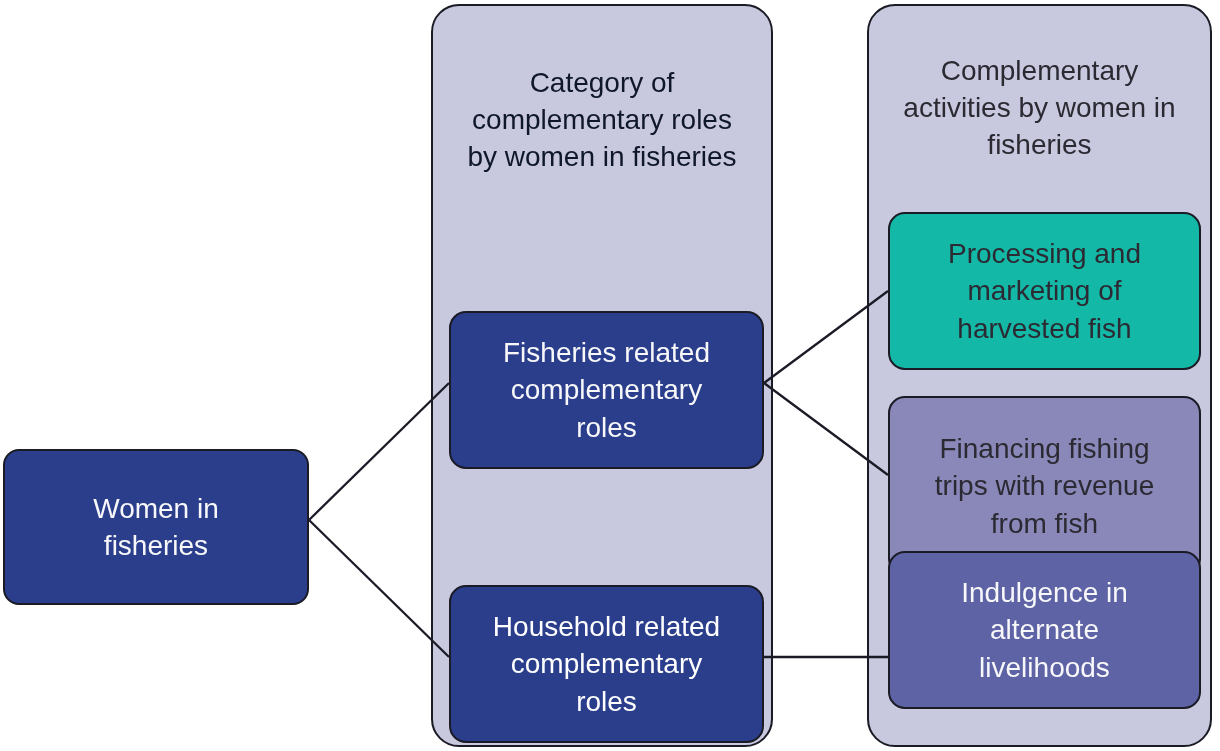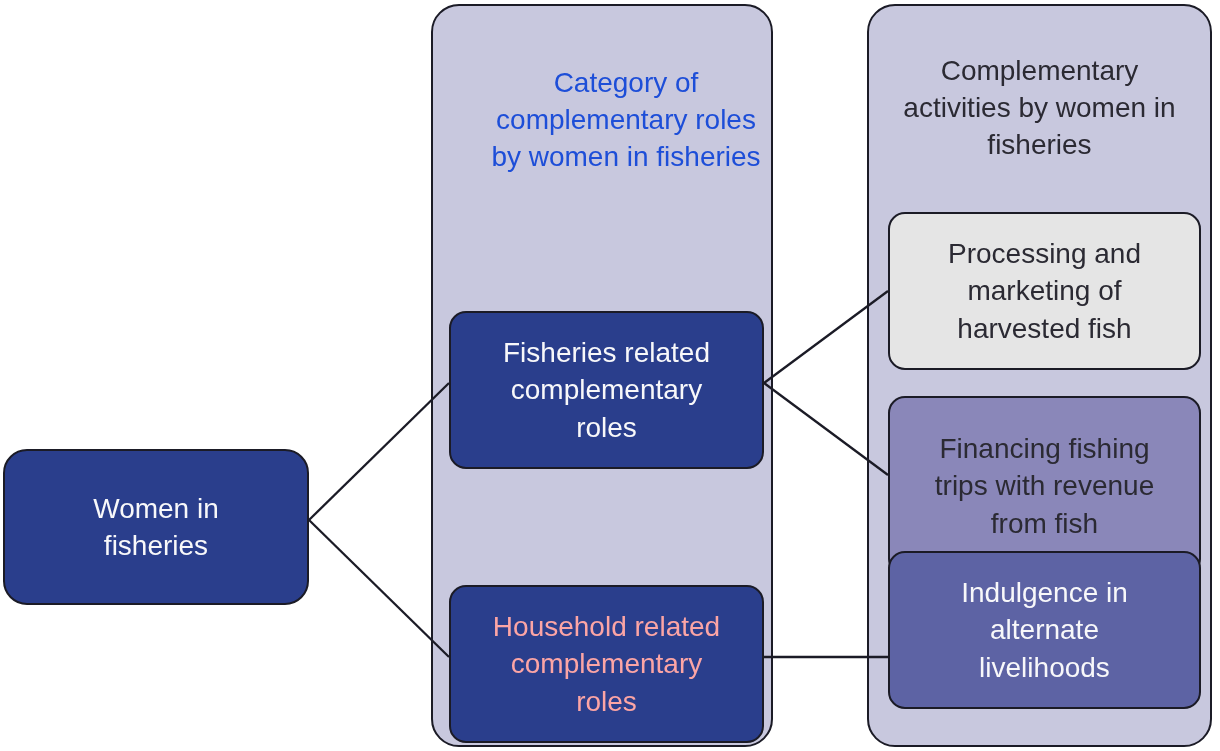--- a/index.html
+++ b/index.html
@@ -58,34 +58,34 @@
     justify-content: center;
     text-align: center;
     white-space: pre-line;
     font-size: 28px;
     line-height: 1.33;
     z-index: 3;
   }
   .node-dark  { color: #f8f8fa; margin-top: 7px; }
   .node-light { color: #2b2a33; }
 
-  #node-women      { left: 3px;   top: 442px; width: 306px; height: 156px; border-radius: 24px; }
+  #node-women      { left: 3px;   top: 442px; width: 306px; height: 156px; border-radius: 16px; }
   #node-fisheries  { left: 449px; top: 304px; width: 315px; height: 158px; }
   #node-household  { left: 449px; top: 578px; width: 315px; height: 158px; }
   #node-processing { left: 888px; top: 212px; width: 313px; height: 158px; }
   #node-financing  { left: 888px; top: 396px; width: 313px; height: 180px; }
   #node-indulgence { left: 888px; top: 544px; width: 313px; height: 158px; }
 </style>
 </head>
 <body>
 
 <div id="diagram">
 
   <div class="panel" id="panel-category">
-    <div class="panel-title" style="color: #1d4ed8; padding-left: 24px;">Category of
+    <div class="panel-title" style="color: #0f172a;">Category of
 complementary roles
 by women in fisheries</div>
   </div>
 
   <div class="panel" id="panel-activities">
     <div class="panel-title" style="color: rgb(43, 42, 51);">Complementary
 activities by women in
 fisheries</div>
   </div>
 
@@ -97,25 +97,25 @@
       <line x1="764" y1="657" x2="888" y2="657" stroke="#1b1b26" stroke-width="2.3"></line>
     </svg>
 
   <div class="node node-dark" id="node-women" style="background: rgb(42, 62, 140); color: rgb(248, 248, 250);">Women in
 fisheries</div>
 
   <div class="node node-dark" id="node-fisheries" style="background: rgb(42, 62, 140); color: rgb(248, 248, 250);">Fisheries related
 complementary
 roles</div>
 
-  <div class="node node-dark" id="node-household" style="background: rgb(42, 62, 140); color: #fca5a5;">Household related
+  <div class="node node-dark" id="node-household" style="background: rgb(42, 62, 140); color: #ffffff;">Household related
 complementary
 roles</div>
 
-  <div class="node node-light" id="node-processing" style="background: #e5e5e5; color: rgb(43, 42, 51);">Processing and
+  <div class="node node-light" id="node-processing" style="background: #14b8a6; color: rgb(43, 42, 51);">Processing and
 marketing of
 harvested fish</div>
 
   <div class="node node-light" id="node-financing" style="background: rgb(138, 135, 185); color: rgb(43, 42, 51);">Financing fishing
 trips with revenue
 from fish</div>
 
   <div class="node node-dark" id="node-indulgence" style="background: rgb(93, 99, 164); color: rgb(248, 248, 250);">Indulgence in
 alternate
 livelihoods</div>

